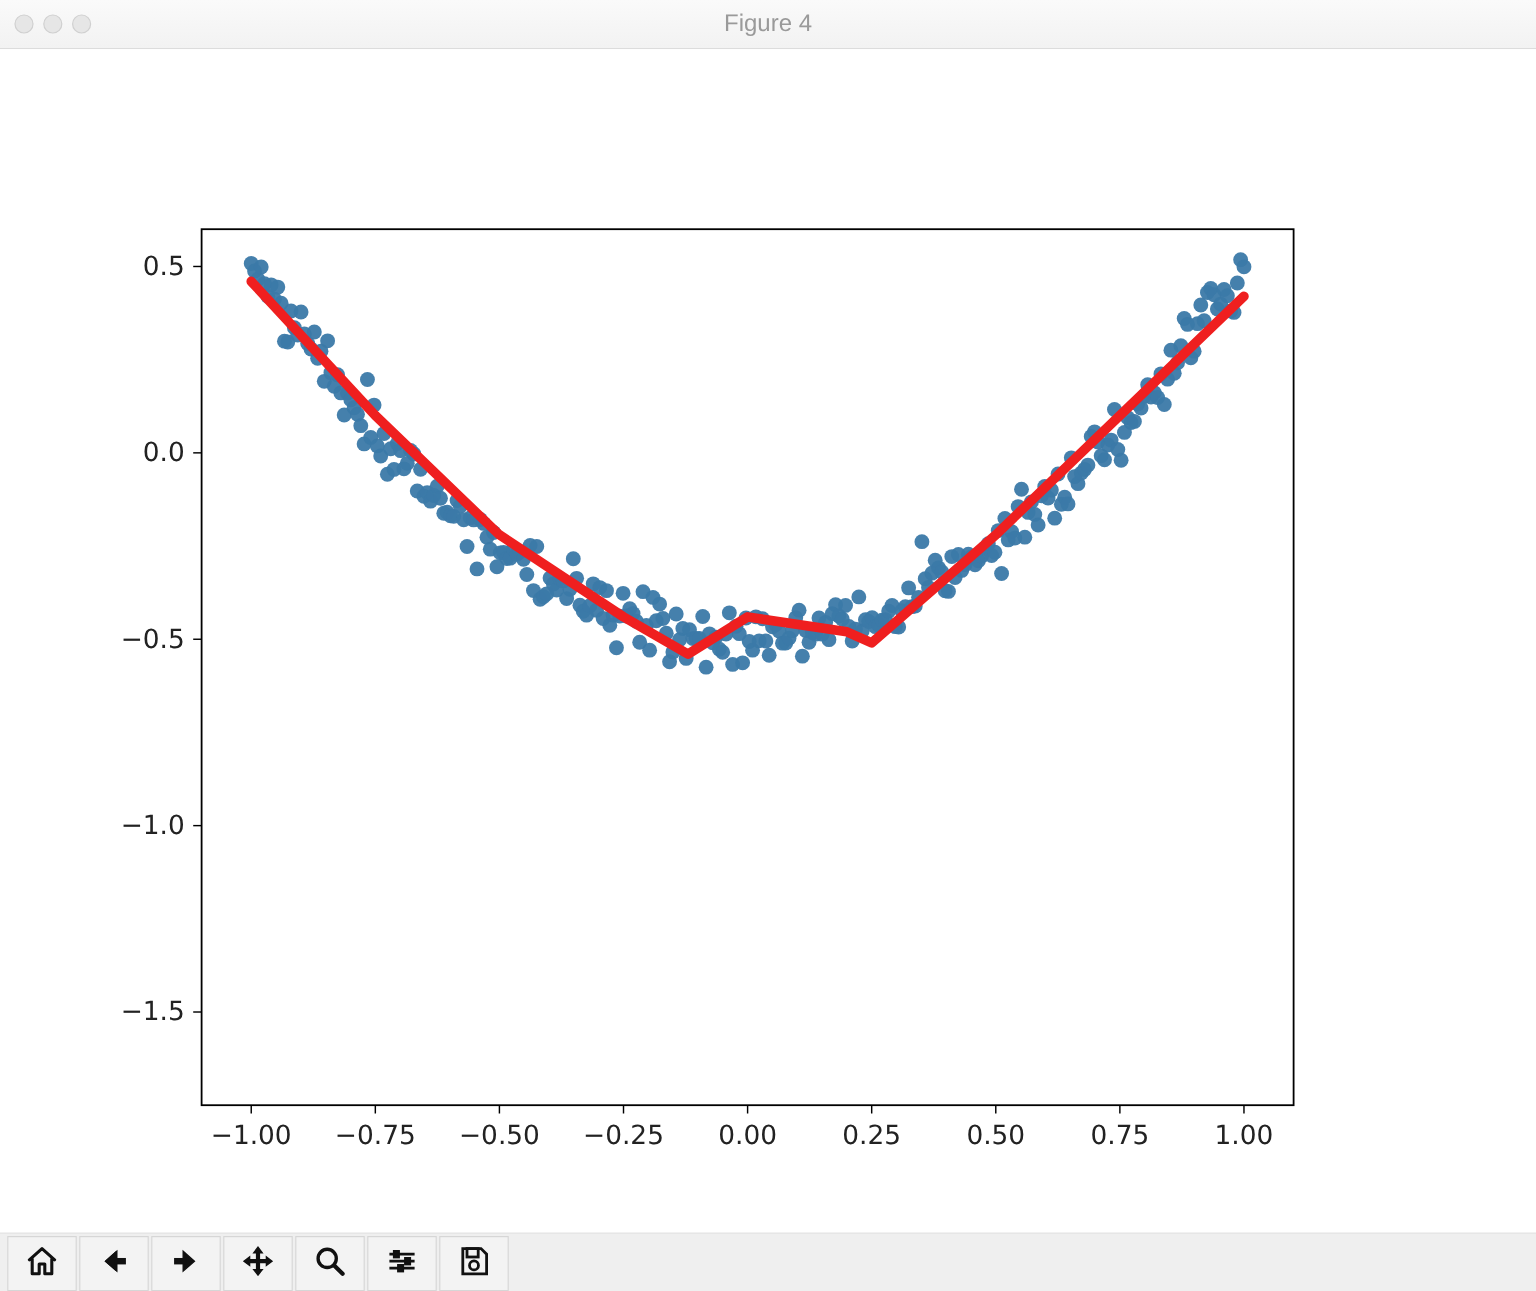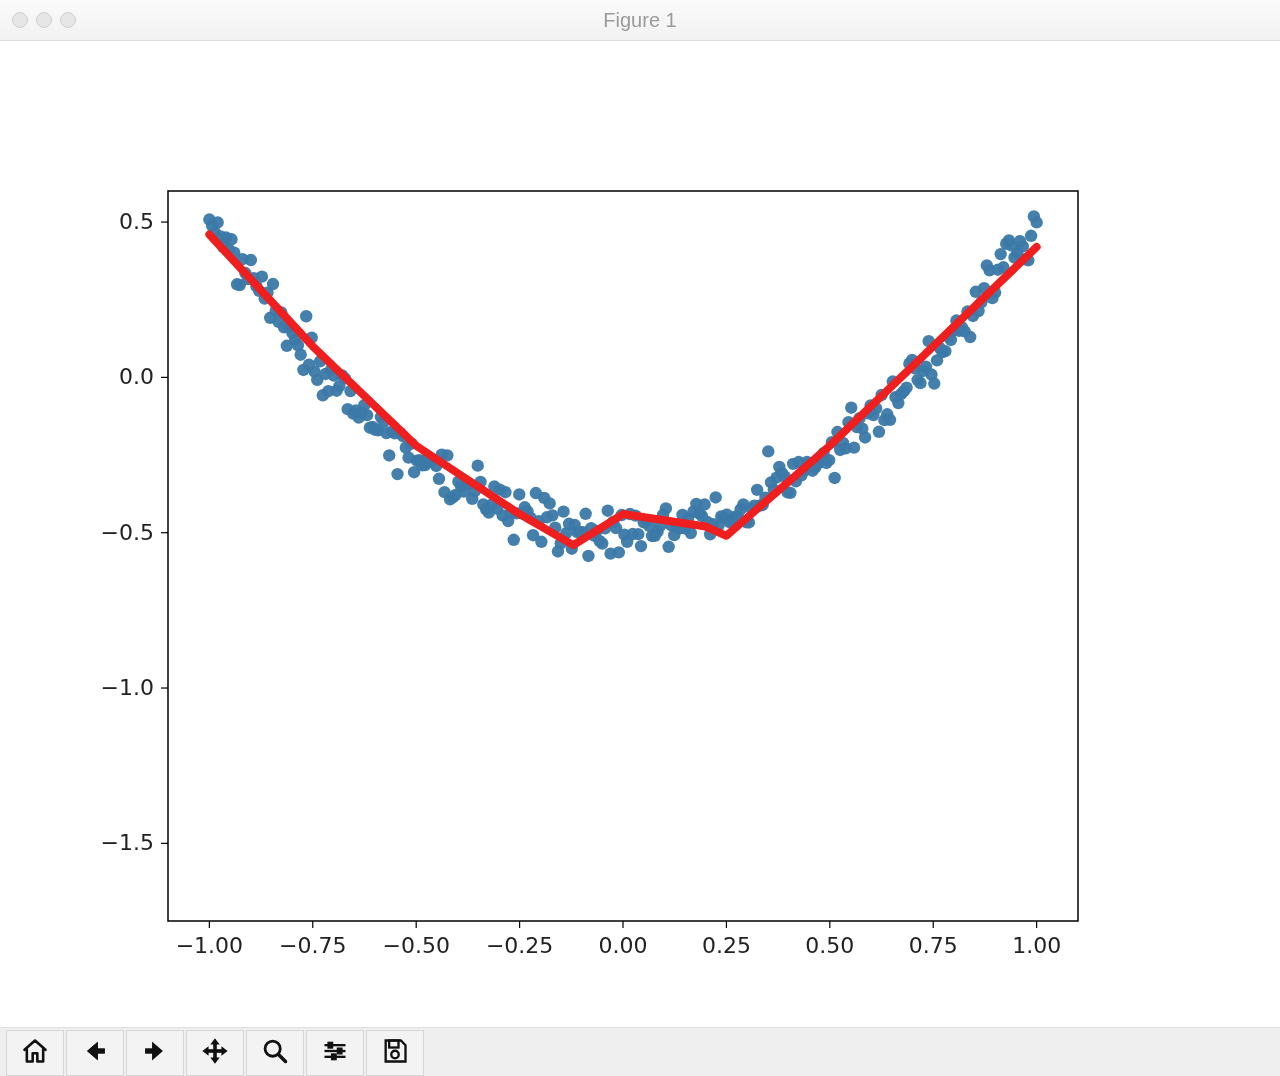--- a/index.html
+++ b/index.html
@@ -82,21 +82,21 @@
 </style>
 </head>
 <body>
 
 <div class="titlebar">
   <div class="traffic-lights">
     <div class="dot"></div>
     <div class="dot"></div>
     <div class="dot"></div>
   </div>
-  <div class="title-text">Figure 1</div>
+  <div class="title-text">Figure 4</div>
 </div>
 
 <div class="figure-area">
   <svg class="plot" id="plot-svg" width="1280" height="986">
       <rect x="168" y="150" width="910" height="730" fill="none" stroke="#000000" stroke-width="1.5"></rect>
       <line x1="209.3636363636364" y1="880" x2="209.3636363636364" y2="887" stroke="#000" stroke-width="1.2"></line>
       <text x="209.3636363636364" y="912" text-anchor="middle" class="tick-label">−1.00</text>
       <line x1="312.7727272727273" y1="880" x2="312.7727272727273" y2="887" stroke="#000" stroke-width="1.2"></line>
       <text x="312.7727272727273" y="912" text-anchor="middle" class="tick-label">−0.75</text>
       <line x1="416.18181818181824" y1="880" x2="416.18181818181824" y2="887" stroke="#000" stroke-width="1.2"></line>

